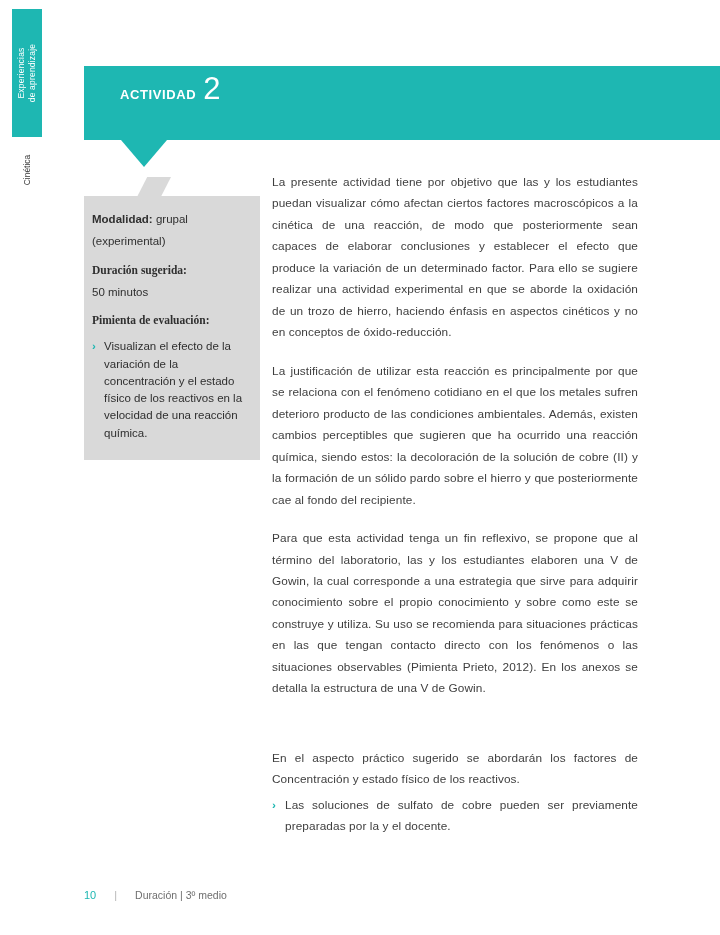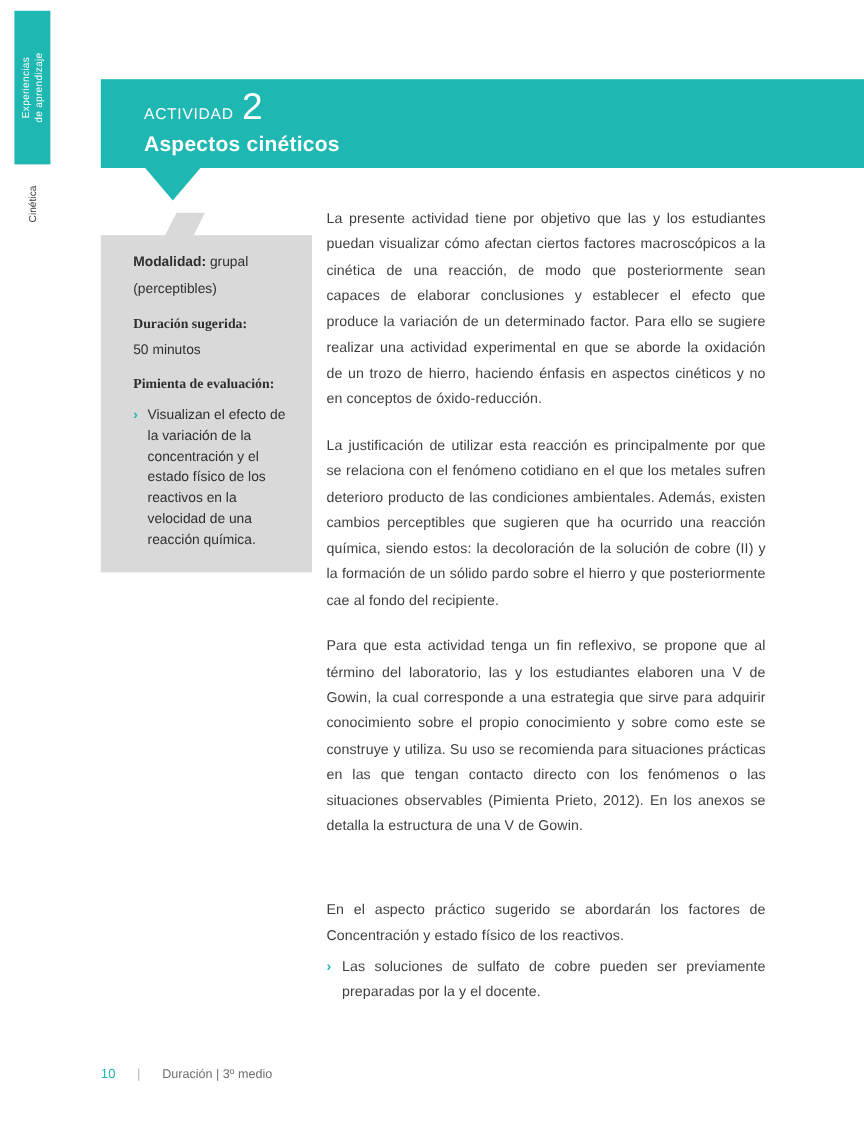--- a/index.html
+++ b/index.html
@@ -41,21 +41,21 @@
 
   
   .header-band {
     position: absolute; left: 84px; top: 66px; right: 0; height: 74px;
     background: #1eb7b2; color: #ffffff;
   }
   .activity-line {
     position: absolute; left: 36px; top: 6px;
     display: flex; align-items: baseline; gap: 7px;
   }
-  .activity-kicker { font-size: 13px; font-weight: normal; letter-spacing: 0.6px; }
+  .activity-kicker { font-size: 13px; font-weight: bold; letter-spacing: 0.6px; }
   .activity-number { font-size: 31px; font-weight: 400; line-height: 1.1; }
   .activity-title {
     position: absolute; left: 36px; top: 44px;
     font-size: 17.5px; font-weight: bold; letter-spacing: 0.2px;
   }
   .header-triangle {
     position: absolute; left: 121px; top: 140px;
     width: 0; height: 0;
     border-top: 27px solid #1eb7b2;
     border-left: 23px solid transparent;
@@ -66,21 +66,21 @@
   .info-tail {
     position: absolute; left: 137px; top: 177px;
     width: 34px; height: 20px;
     background: #d9d9d9;
     clip-path: polygon(30% 0, 100% 0, 70% 100%, 0 100%);
   }
   .info-box {
     position: absolute; left: 84px; top: 196px;
     width: 176px; box-sizing: border-box;
     background: #d9d9d9;
-    padding: 15px 14px 18px 27px;
+    padding: 15px 14px 18px 8px;
     color: #2f2f2f;
   }
   .info-box p { margin: 0 0 5px 0; font-size: 11.5px; line-height: 1.5; }
   .info-box p.group-gap { margin-top: 11px; font-family: Liberation Serif, serif; }
   .info-bullet {
     display: flex; margin-top: 9px;
     font-size: 11.5px; line-height: 1.5;
   }
   .info-bullet .bullet-mark {
     color: #1eb7b2; width: 12px; flex: 0 0 12px; font-weight: bold;
@@ -130,32 +130,31 @@
 
   <div class="side-label">
     <div class="side-label-inner">Cinética</div>
   </div>
 
   <div class="header-band">
     <div class="activity-line">
       <span class="activity-kicker">ACTIVIDAD</span>
       <span class="activity-number">2</span>
     </div>
-    <div class="activity-title">Aspectos cinéticos</div>
   </div>
   <div class="header-triangle"></div>
 
   <div class="info-tail"></div>
   <div class="info-box">
     <p>
       <strong>Modalidad:</strong>
       <span>grupal</span>
     </p>
     <p>
-      <span>(perceptibles)</span>
+      <span>(experimental)</span>
     </p>
     <p class="group-gap">
       <strong>Duración sugerida:</strong>
     </p>
     <p>
       <span>50 minutos</span>
     </p>
     <p class="group-gap">
       <strong>Pimienta de evaluación:</strong>
     </p>

